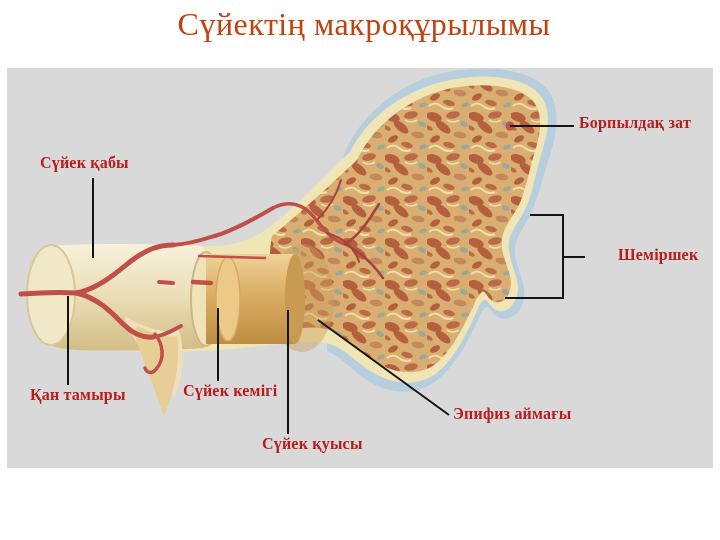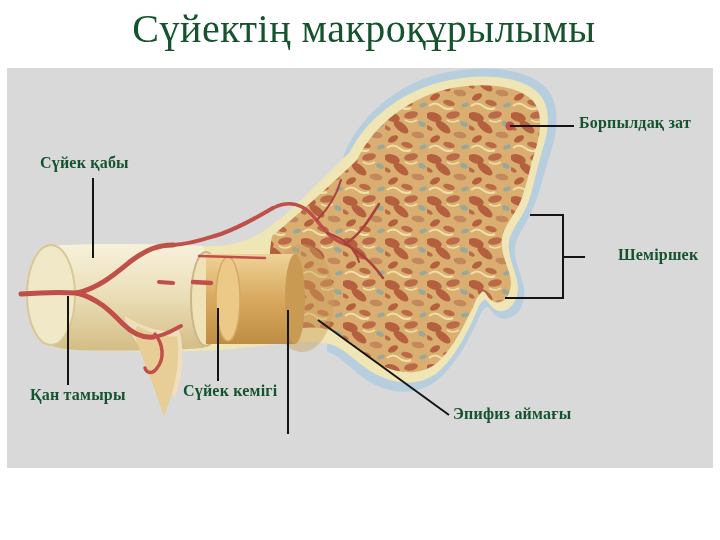--- a/index.html
+++ b/index.html
@@ -1,24 +1,24 @@
 <!DOCTYPE html>
 <html><head>
 <meta charset="utf-8">
 <style>
   html,body{margin:0;padding:0;background:#ffffff;}
   .stage{position:relative;width:720px;height:540px;background:#ffffff;overflow:hidden;
          font-family:"Liberation Serif","DejaVu Serif",serif;}
   .slide-title{position:absolute;top:4px;left:8px;right:0;text-align:center;
-               font-size:40px;line-height:1.25;color:#14532d;font-weight:400;
+               font-size:32px;line-height:1.25;color:#c2410c;font-weight:400;
                letter-spacing:0.5px;}
   .diagram{position:absolute;left:7px;top:68px;width:706px;height:400px;
            background:#d9d9d9;}
   .diagram svg{position:absolute;left:0;top:0;}
-  .lbl{position:absolute;font-size:16px;font-weight:bold;color:#14532d;
+  .lbl{position:absolute;font-size:16px;font-weight:bold;color:#b91c1c;
        white-space:nowrap;letter-spacing:0.2px;}
   .lbl-periosteum{left:33px;top:86px;}
   .lbl-spongy{left:572px;top:46px;}
   .lbl-cartilage{left:585px;top:178px;margin-left:26px;}
   .lbl-vessel{left:23px;top:318px;}
   .lbl-marrow{left:176px;top:314px;}
   .lbl-cavity{left:255px;top:367px;}
   .lbl-epiphysis{left:446px;top:337px;text-align:center;}
 </style>
 </head>
@@ -125,16 +125,17 @@
         <line x1="281" y1="242" x2="281" y2="366"></line>
         <line x1="311" y1="252" x2="442" y2="347"></line>
       </g>
     </svg>
 
     <div class="lbl lbl-periosteum">Сүйек қабы</div>
     <div class="lbl lbl-spongy">Борпылдақ зат</div>
     <div class="lbl lbl-cartilage">Шеміршек</div>
     <div class="lbl lbl-vessel">Қан тамыры</div>
     <div class="lbl lbl-marrow">Сүйек кемігі</div>
+    <div class="lbl lbl-cavity">Сүйек қуысы</div>
     <div class="lbl lbl-epiphysis">Эпифиз аймағы</div>
   </div>
 
 </div>
 
 </body></html>

